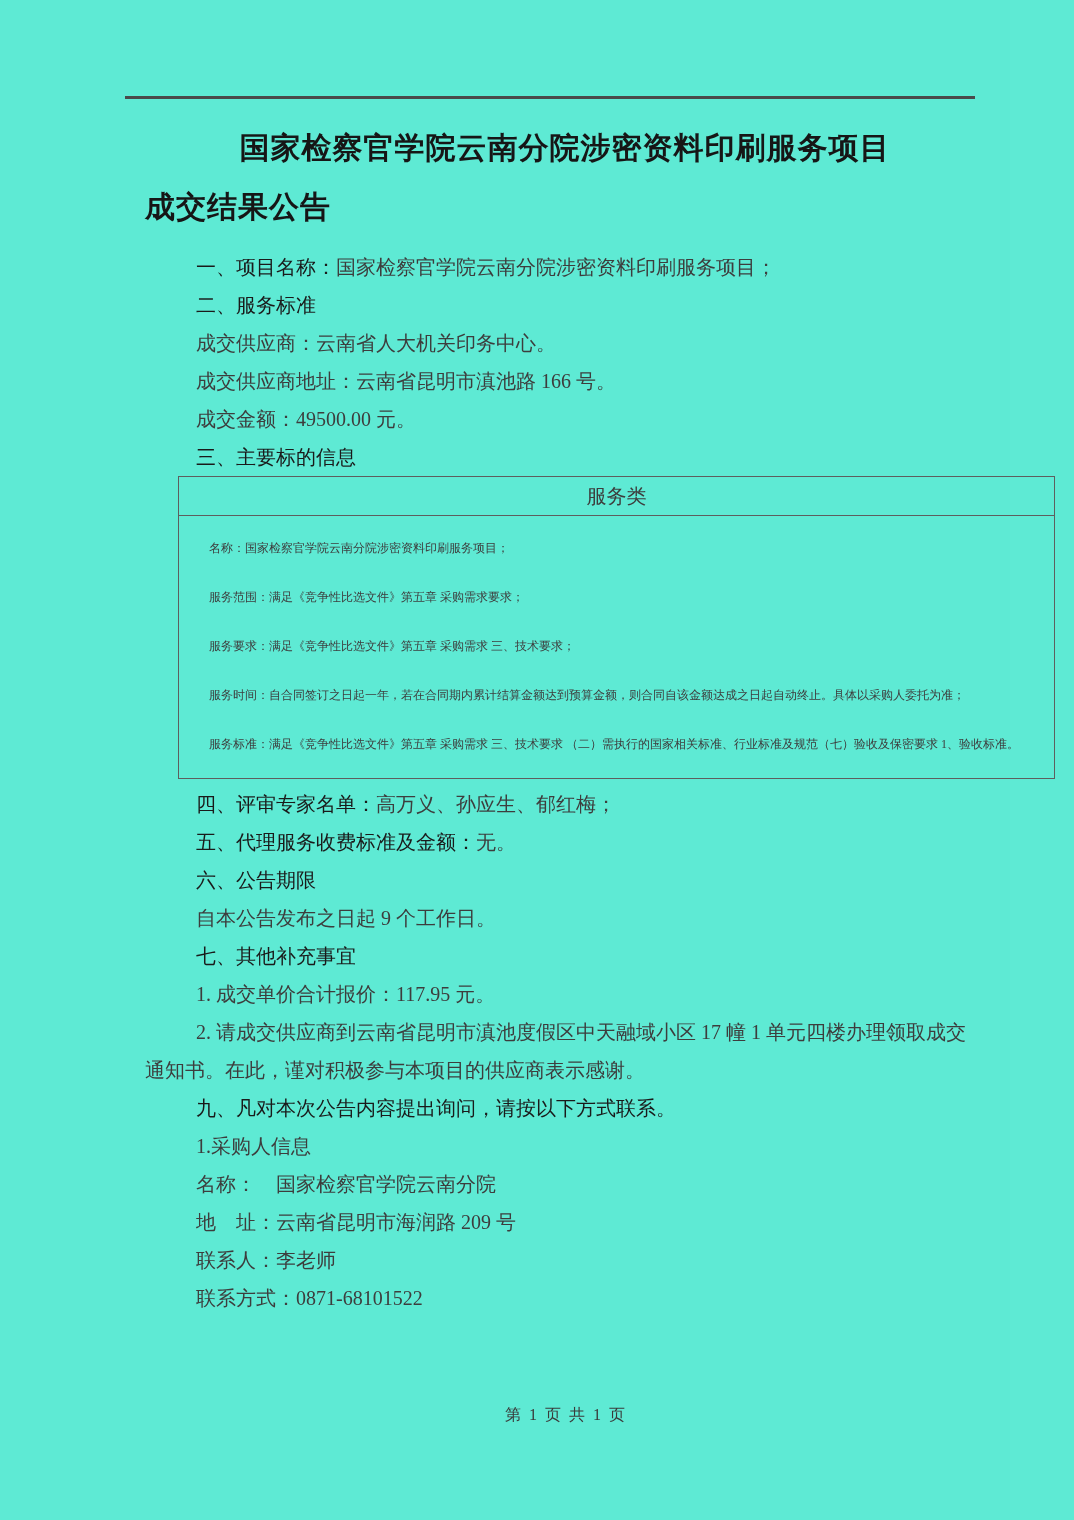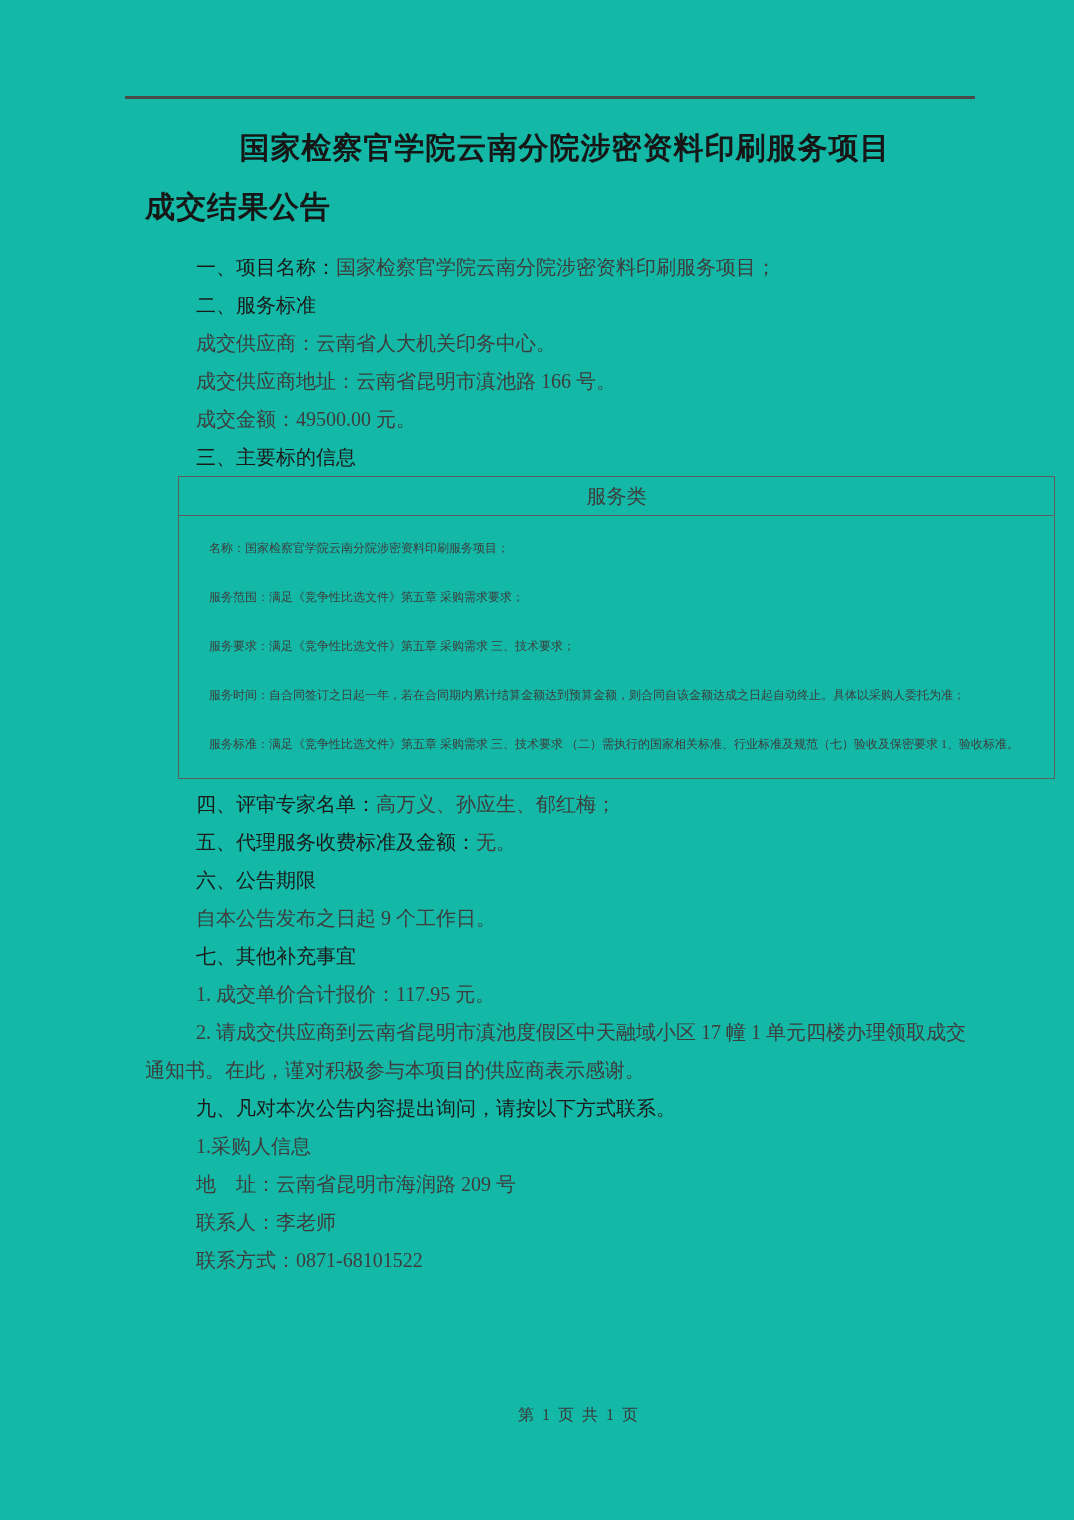--- a/index.html
+++ b/index.html
@@ -4,21 +4,21 @@
 <style>
   html, body {
     margin: 0;
     padding: 0;
     background: #ffffff;
   }
   .page {
     position: relative;
     width: 1074px;
     height: 1520px;
-    background: #14b8a6;
+    background: #5eead4;
     font-family: "Liberation Serif", "DejaVu Serif", serif;
     color: #3d3d3d;
     overflow: hidden;
   }
   .top-rule {
     position: absolute;
     left: 125px;
     top: 96px;
     width: 850px;
     height: 3px;
@@ -86,21 +86,21 @@
     font-size: 12px;
     line-height: 37px;
     text-indent: 0;
     color: #3d3d3d;
   }
   .para.after-table {
     margin-top: 6px;
   }
   .footer {
     position: absolute;
-    left: 159px;
+    left: 146px;
     top: 1402px;
     width: 840px;
     text-align: center;
     font-size: 16px;
     line-height: 26px;
     letter-spacing: 2px;
     color: #3a3a3a;
   }
 </style>
 </head>
@@ -157,20 +157,21 @@
     <p class="para heading">七、其他补充事宜</p>
 
     <p class="para">1. 成交单价合计报价：117.95 元。</p>
 
     <p class="para">2. 请成交供应商到云南省昆明市滇池度假区中天融域小区 17 幢 1 单元四楼办理领取成交通知书。在此，谨对积极参与本项目的供应商表示感谢。</p>
 
     <p class="para heading">九、凡对本次公告内容提出询问，请按以下方式联系。</p>
 
     <p class="para">1.采购人信息</p>
 
+    <p class="para">名称：　国家检察官学院云南分院</p>
 
     <p class="para">地　址：云南省昆明市海润路 209 号</p>
 
     <p class="para">联系人：李老师</p>
 
     <p class="para">联系方式：0871-68101522</p>
 
   </div>
 
   <div class="footer">第 1 页 共 1 页</div>

